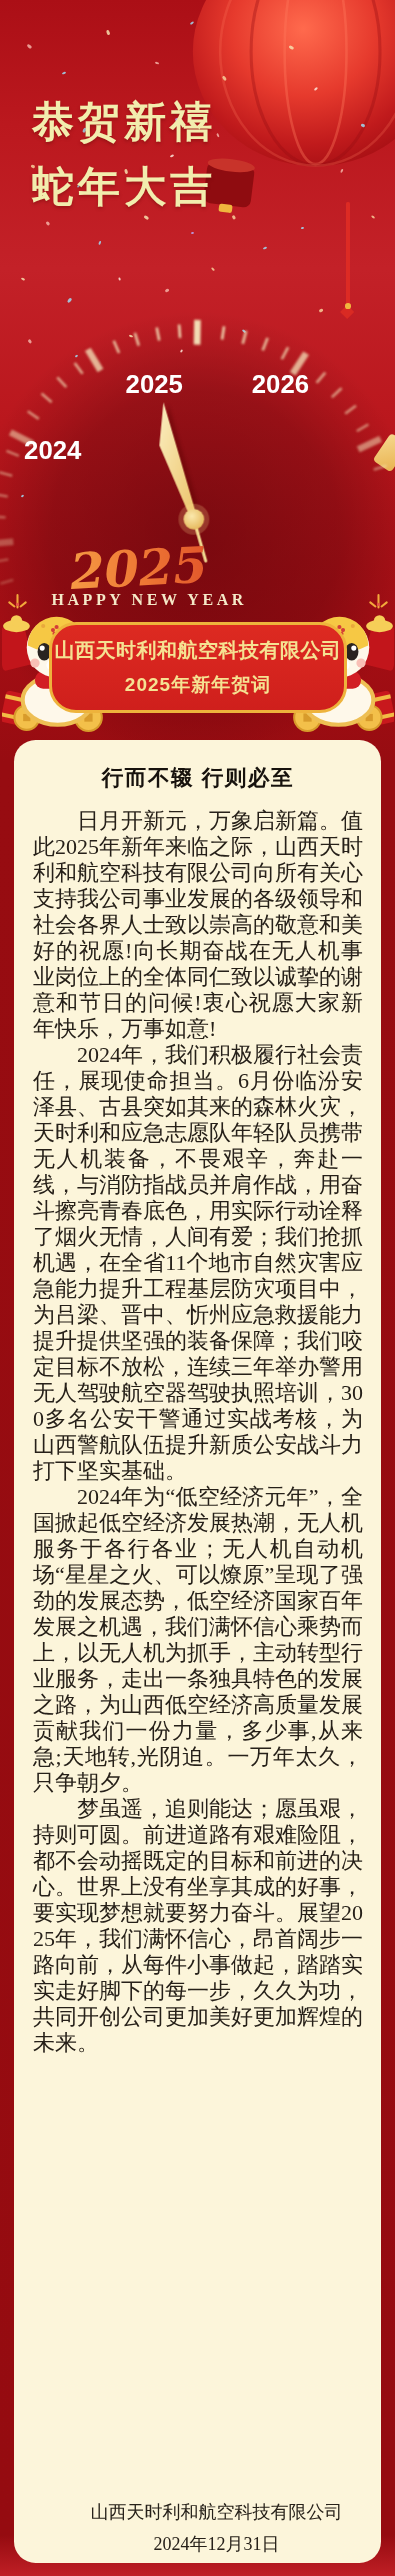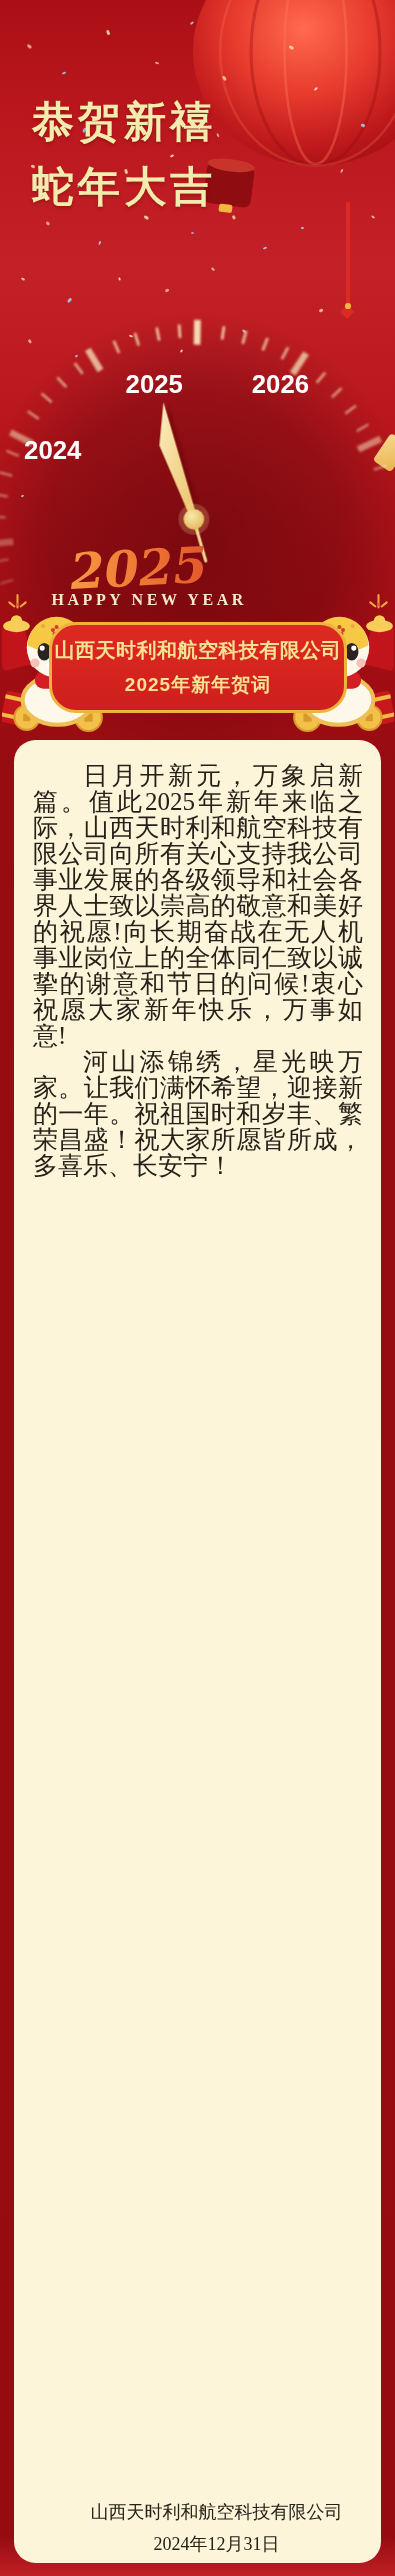--- a/index.html
+++ b/index.html
@@ -40,21 +40,21 @@
     border:3.6px solid #eeb33c;border-radius:27px;box-sizing:border-box;
     display:flex;flex-direction:column;align-items:center;justify-content:center;gap:8.2px;}
   .banner-company{color:#f5e292;font-size:20px;font-weight:800;letter-spacing:0.5px;}
   .banner-title{color:#f5e292;font-size:19px;font-weight:800;letter-spacing:1px;}
 
   .card{left:14.4px;top:740px;width:367px;height:1823px;background:#fcf5da;border-radius:21.6px;
     box-sizing:border-box;padding:23px 18.5px 62px 18.5px;overflow:hidden;}
   .letter-title{margin:0 0 15.5px 0;text-align:center;color:#17120d;font-size:21.6px;font-weight:900;
     letter-spacing:1.5px;font-family:"Liberation Sans",sans-serif;}
   .letter-body p{margin:0;text-indent:2em;font-family:"Liberation Serif",serif;
-    font-size:25px;line-height:26px;color:#262019;text-align:justify;word-break:break-all;}
+    font-size:22px;line-height:26px;color:#262019;text-align:justify;word-break:break-all;}
   .signature{position:absolute;right:39px;bottom:7.2px;text-align:center;
     font-family:"Liberation Serif",serif;color:#262019;}
   .sig-company{font-size:18px;line-height:24px;}
   .sig-date{font-size:18px;line-height:24px;margin-top:8.2px;}
 </style>
 </head>
 <body>
 
 <div class="page">
 
@@ -258,23 +258,26 @@
   <svg class="abs mascot mascot-right" width="103" height="144" viewBox="0 0 200 280">
     <use href="#mascotG"></use>
   </svg>
 
   <div class="abs banner">
     <div class="banner-company">山西天时利和航空科技有限公司</div>
     <div class="banner-title">2025年新年贺词</div>
   </div>
 
   <div class="abs card">
+    <h2 class="letter-title">行而不辍 行则必至</h2>
     <div class="letter-body">
         <p>日月开新元，万象启新篇。值此2025年新年来临之际，山西天时利和航空科技有限公司向所有关心支持我公司事业发展的各级领导和社会各界人士致以崇高的敬意和美好的祝愿!向长期奋战在无人机事业岗位上的全体同仁致以诚挚的谢意和节日的问候!衷心祝愿大家新年快乐，万事如意!</p>
-        <p>河山添锦绣，星光映万家。让我们满怀希望，迎接新的一年。祝祖国时和岁丰、繁荣昌盛！祝大家所愿皆所成，多喜乐、长安宁！</p>
+        <p>2024年，我们积极履行社会责任，展现使命担当。6月份临汾安泽县、古县突如其来的森林火灾，天时利和应急志愿队年轻队员携带无人机装备，不畏艰辛，奔赴一线，与消防指战员并肩作战，用奋斗擦亮青春底色，用实际行动诠释了烟火无情，人间有爱；我们抢抓机遇，在全省11个地市自然灾害应急能力提升工程基层防灾项目中，为吕梁、晋中、忻州应急救援能力提升提供坚强的装备保障；我们咬定目标不放松，连续三年举办警用无人驾驶航空器驾驶执照培训，300多名公安干警通过实战考核，为山西警航队伍提升新质公安战斗力打下坚实基础。</p>
+        <p>2024年为“低空经济元年”，全国掀起低空经济发展热潮，无人机服务于各行各业；无人机自动机场“星星之火、可以燎原”呈现了强劲的发展态势，低空经济国家百年发展之机遇，我们满怀信心乘势而上，以无人机为抓手，主动转型行业服务，走出一条独具特色的发展之路，为山西低空经济高质量发展贡献我们一份力量，多少事,从来急;天地转,光阴迫。一万年太久，只争朝夕。</p>
+        <p>梦虽遥，追则能达；愿虽艰，持则可圆。前进道路有艰难险阻，都不会动摇既定的目标和前进的决心。世界上没有坐享其成的好事，要实现梦想就要努力奋斗。展望2025年，我们满怀信心，昂首阔步一路向前，从每件小事做起，踏踏实实走好脚下的每一步，久久为功，共同开创公司更加美好更加辉煌的未来。</p>
       </div>
     <div class="signature">
       <div class="sig-company">山西天时利和航空科技有限公司</div>
       <div class="sig-date">2024年12月31日</div>
     </div>
   </div>
 
   <div>
     
     

